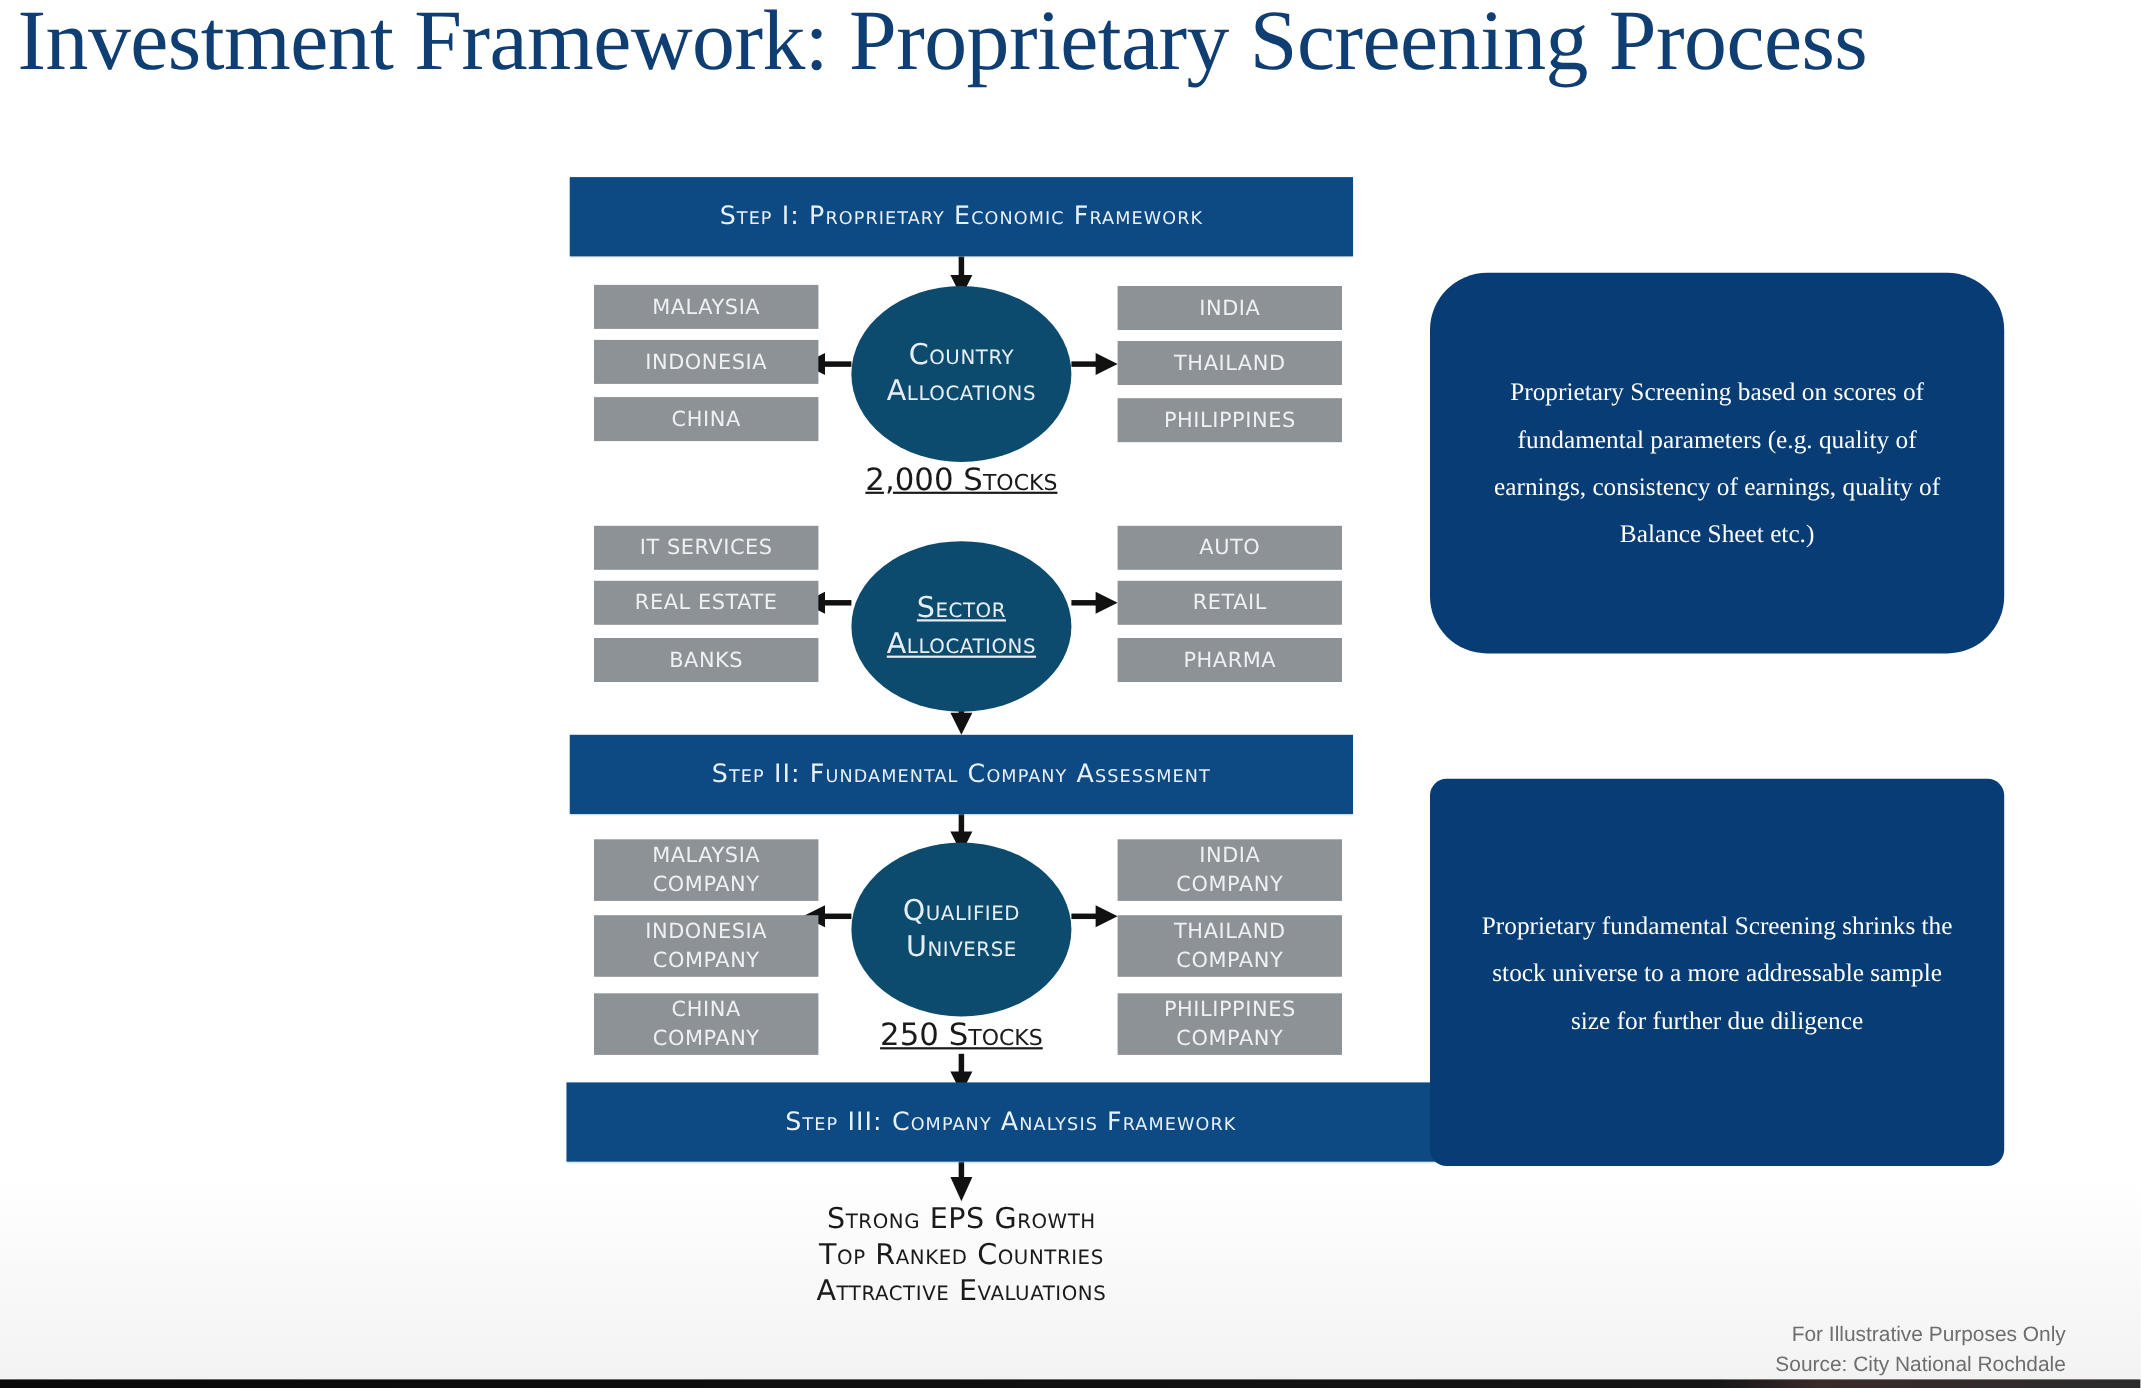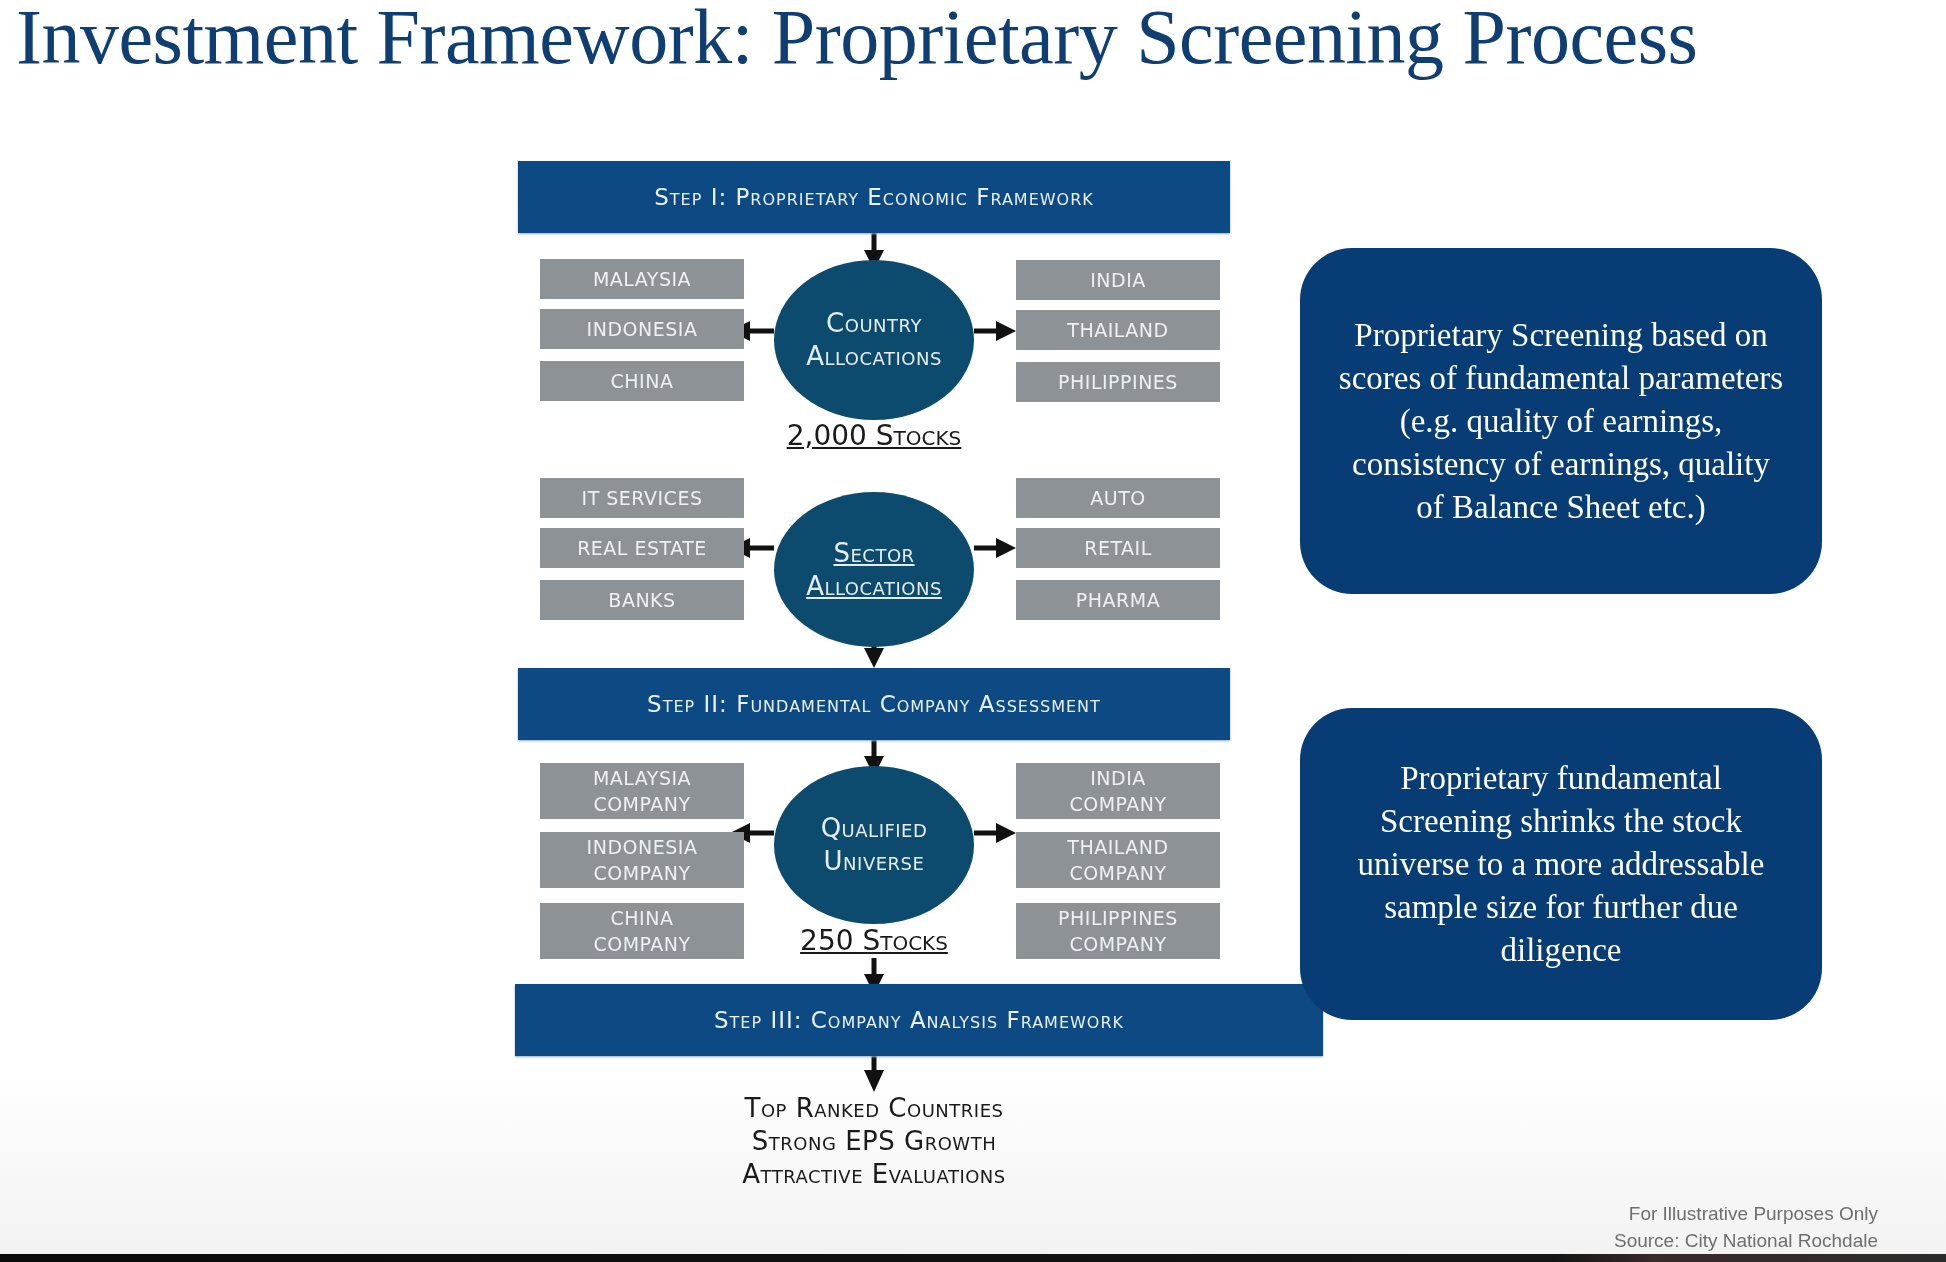--- a/index.html
+++ b/index.html
@@ -50,24 +50,24 @@
     .final {
       position: absolute; left: 624px; width: 500px; top: 1092px; text-align: center;
       font-family: "DejaVu Sans", sans-serif; font-variant: small-caps; font-size: 26px;
       line-height: 33px; color: #1a1a1a; letter-spacing: 0.5px;
     }
     .final .head { text-decoration: underline; }
     .callout {
       position: absolute; left: 1300px; width: 522px; background: #073d74;
       border-radius: 52px; color: #ffffff; display: flex; align-items: center; justify-content: center;
       text-align: center; font-family: "Liberation Serif", "DejaVu Serif", serif;
-      font-size: 33px; line-height: 43px; padding: 0 36px; box-sizing: border-box;
+      font-size: 23px; line-height: 43px; padding: 0 36px; box-sizing: border-box;
     }
     .c1 { top: 248px; height: 346px; }
-    .c2 { top: 708px; height: 312px; }
+    .c2 { top: 708px; height: 352px; border-radius: 15px; }
     .note {
       position: absolute; right: 68px; text-align: right; color: #6e6e6e;
       font-family: "Liberation Sans", sans-serif; font-size: 19px; line-height: 27px;
     }
     .n1 { top: 1200px; }
     .n2 { top: 1227px; }
     .bottom-bar {
       position: absolute; left: 0; top: 1254px; width: 1946px; height: 8px;
       background: linear-gradient(90deg, #0a0a0a 0%, #151515 80%, #3a2a2a 85%, #2b2b2b 100%);
     }
@@ -189,22 +189,22 @@
 
 <div class="ellipse e3">
   <span>Qualified</span>
   <span>Universe</span>
 </div>
 <div class="stocks s2">250 Stocks</div>
 
 <div class="step step3">Step III: Company Analysis Framework</div>
 
 <div class="final">
+  <div>Strong EPS Growth</div>
   <div>Top Ranked Countries</div>
-  <div>Strong EPS Growth</div>
   <div>Attractive Evaluations</div>
 </div>
 
 <div class="callout c1">
   <span>Proprietary Screening based on scores of  fundamental parameters (e.g. quality of earnings, consistency of earnings, quality of  Balance Sheet etc.)</span>
 </div>
 <div class="callout c2">
   <span>Proprietary fundamental Screening shrinks the stock universe to a more addressable sample size for further due diligence</span>
 </div>
 

